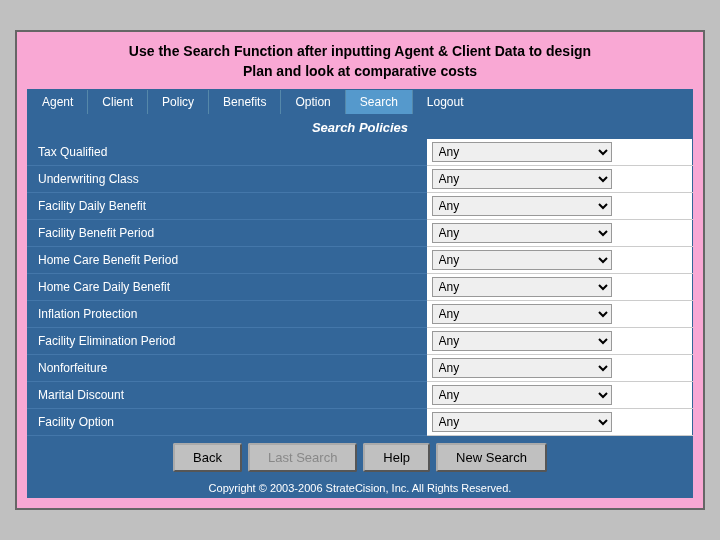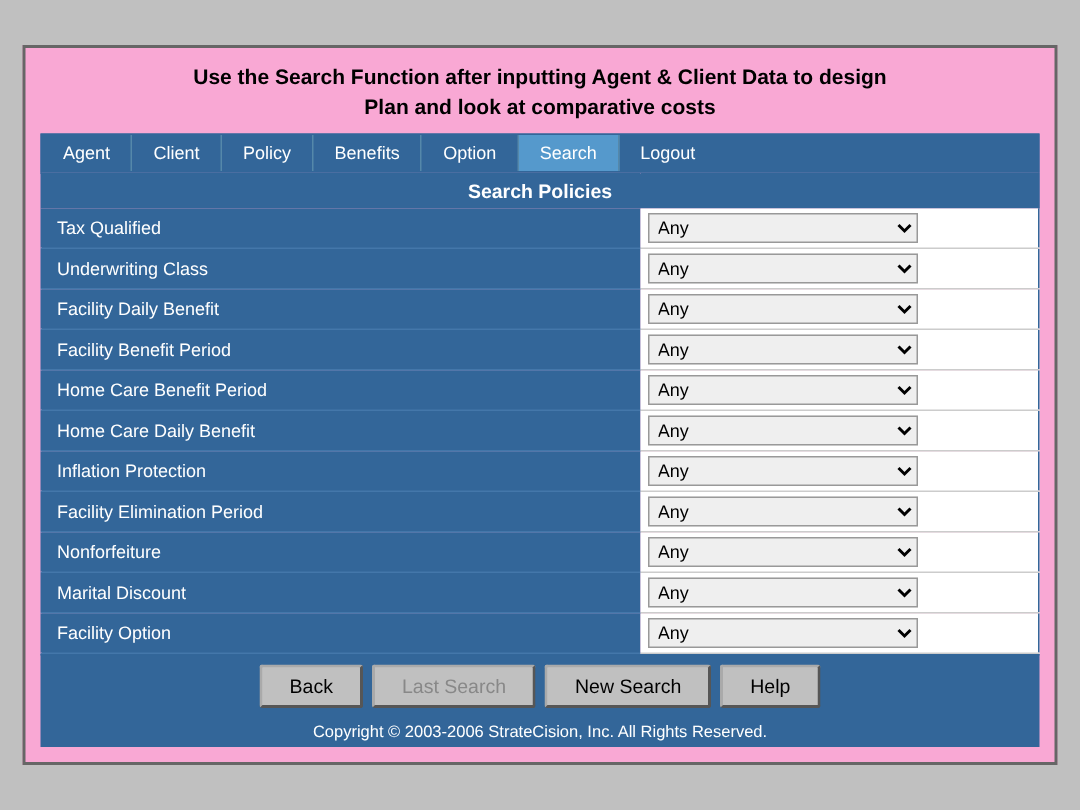--- a/index.html
+++ b/index.html
@@ -47,20 +47,21 @@
       border-collapse: collapse;
       border: 1px solid #336699;
     }
     .section-header {
       background: #336699;
       color: #fff;
       text-align: center;
       font-size: 13px;
       font-weight: bold;
       padding: 4px;
+      font-style: italic;
     }
     .row-label {
       background: #336699;
       color: #fff;
       padding: 5px 10px;
       font-size: 12px;
       width: 60%;
       border-bottom: 1px solid #4477aa;
       margin-left: 36px;
     }
@@ -178,17 +179,17 @@
         <tr>
           <td class="row-label">Facility Option</td>
           <td class="row-value"><select><option value="Any">Any</option></select></td>
         </tr>
       </tbody>
   </table>
 
   <div class="footer-bar">
     <button class="footer-btn btn-gray">Back</button>
     <button class="footer-btn btn-gray-disabled" disabled="">Last Search</button>
+    <button class="footer-btn btn-gray">Help</button>
     <button class="footer-btn btn-gray">New Search</button>
-    <button class="footer-btn btn-gray">Help</button>
   </div>
   <div class="copyright">Copyright © 2003-2006 StrateCision, Inc. All Rights Reserved.</div>
 </div>
 
 </body></html>

